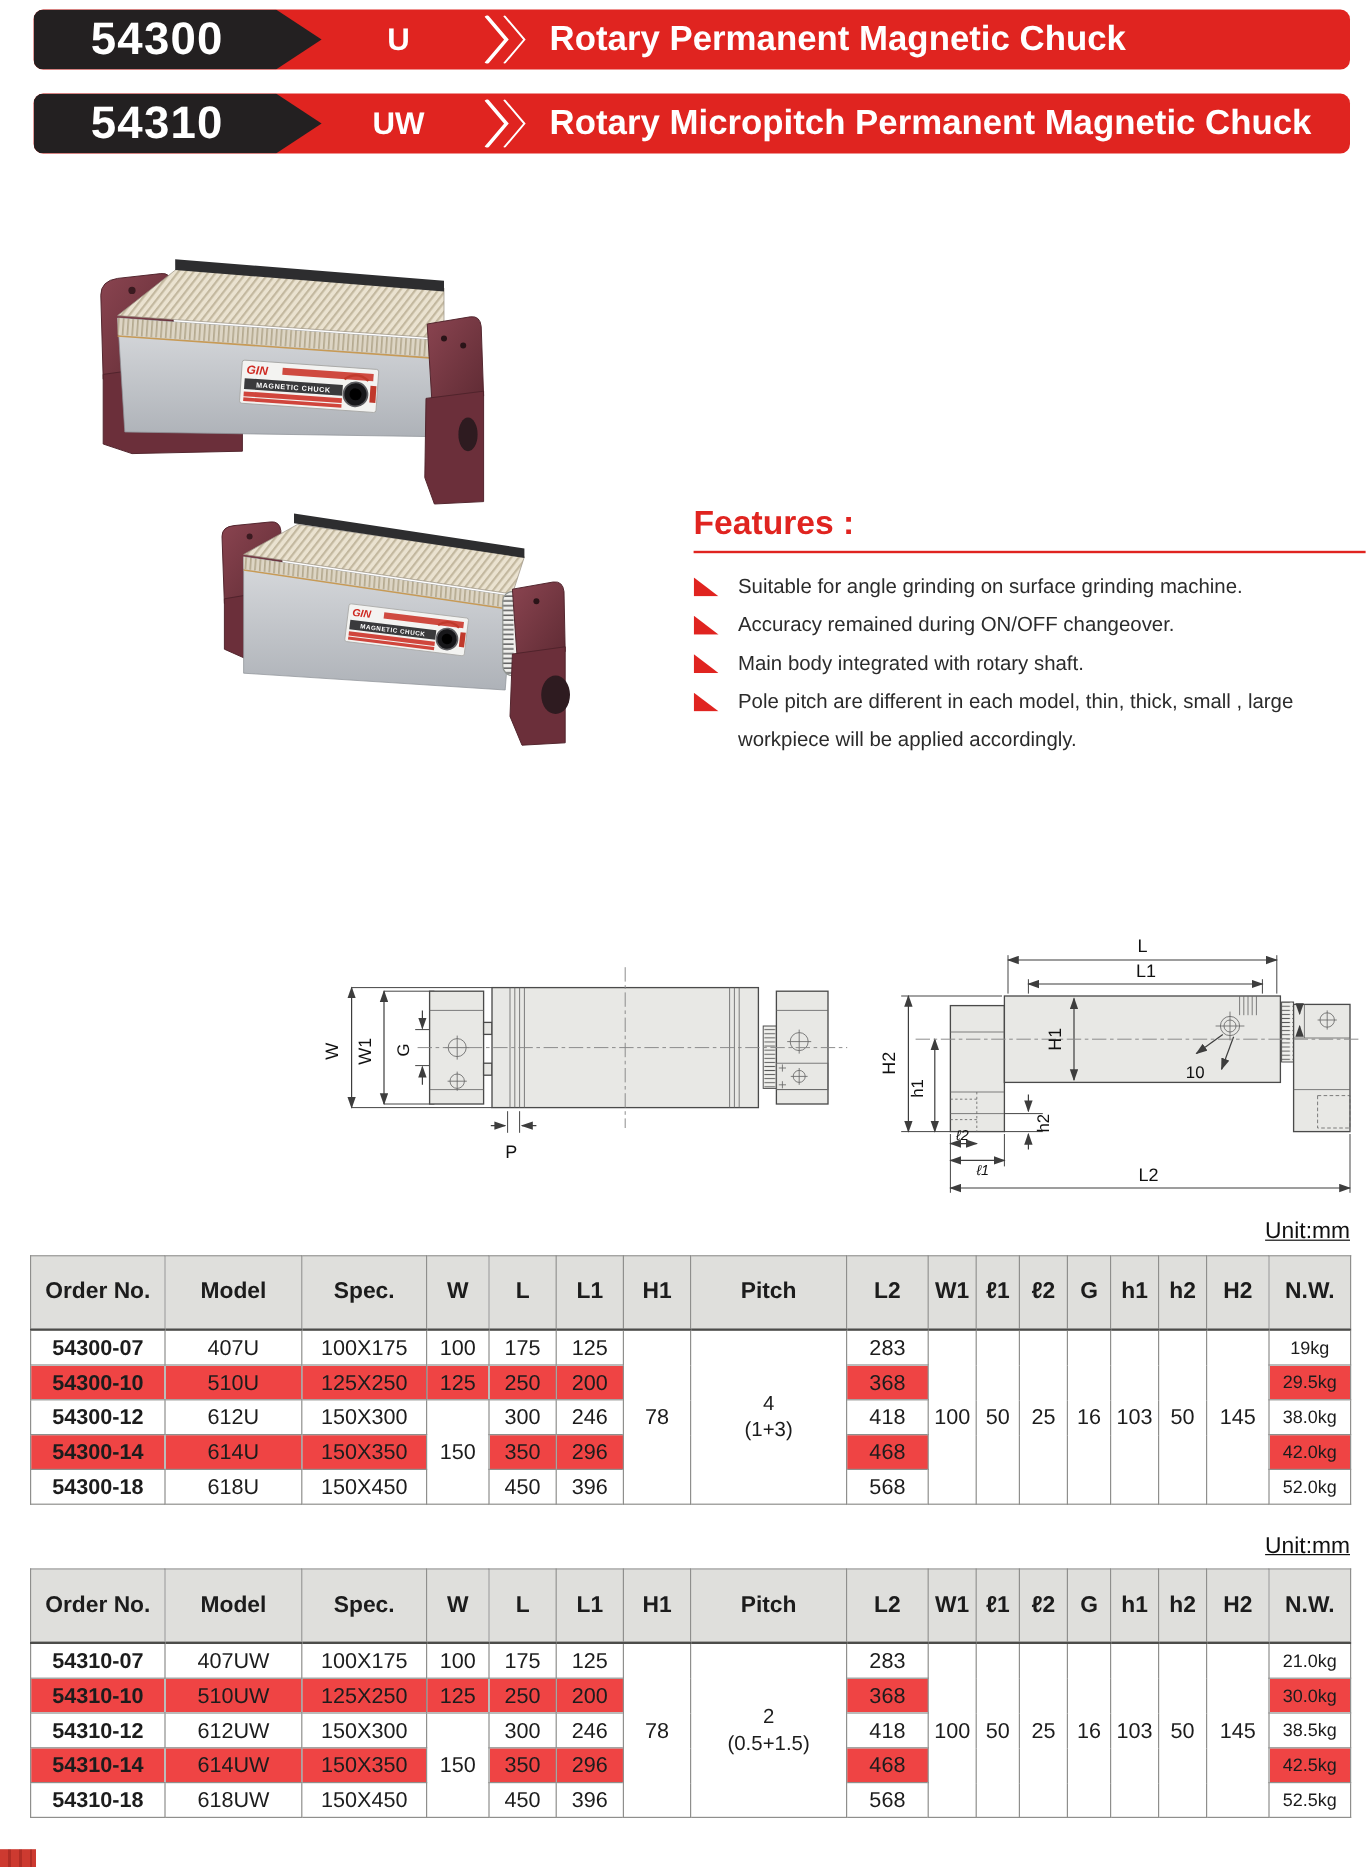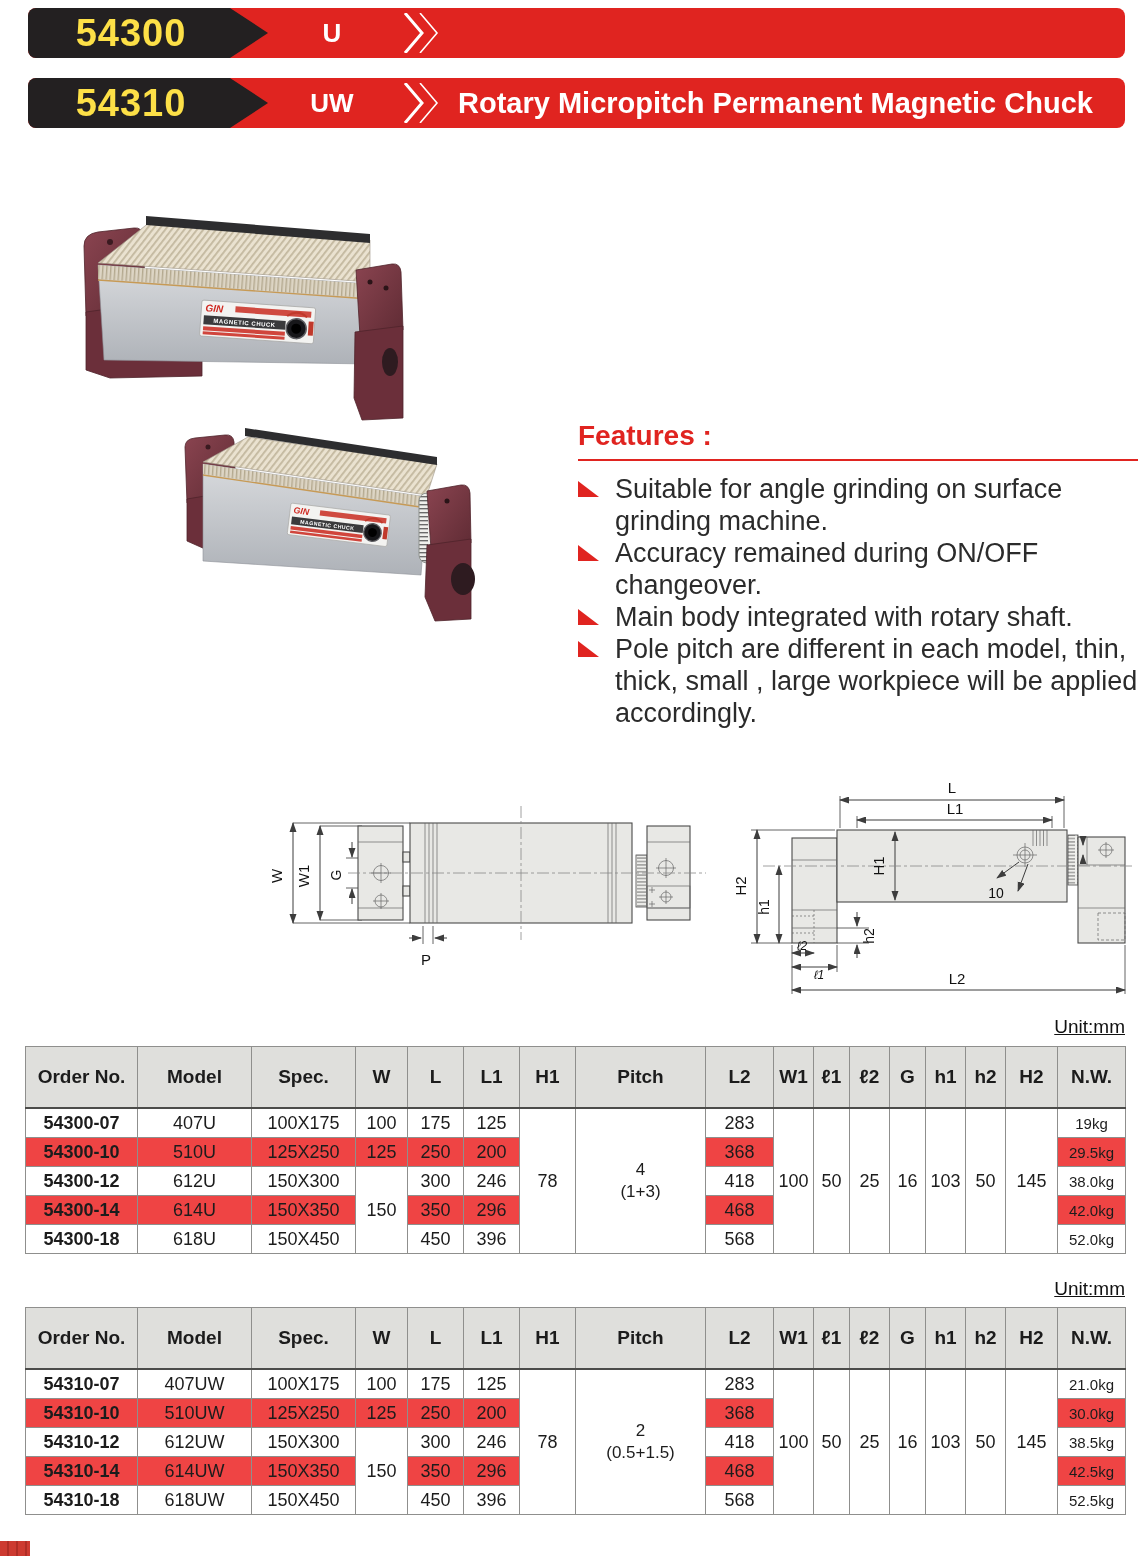--- a/index.html
+++ b/index.html
@@ -4,32 +4,32 @@
 <style>
   html,body{margin:0;padding:0;background:#ffffff;}
   .page{position:relative;width:1139px;height:1556px;background:#fff;overflow:hidden;
         font-family:"Liberation Sans",sans-serif;color:#1c1c1c;}
 
   
   .banner{position:absolute;left:28px;width:1097px;height:50px;background:#e02420;
           border-radius:8px;overflow:hidden;}
   .banner .tabsvg{position:absolute;left:0;top:0;}
   .banner .code{position:absolute;left:0;top:0;width:206px;text-align:center;line-height:50px;
-                color:#fde047;font-size:38px;font-weight:bold;letter-spacing:1px;}
+                color:#ffffff;font-size:38px;font-weight:bold;letter-spacing:1px;}
   .banner .suffix{position:absolute;left:244px;top:0;width:120px;text-align:center;line-height:50px;
                   color:#fff;font-size:26px;font-weight:bold;}
   .banner .chev{position:absolute;left:374px;top:5px;}
   .banner .btitle{position:absolute;left:430px;top:0;line-height:50px;color:#fff;
                   font-size:29px;font-weight:bold;white-space:nowrap;}
 
   
   .features{position:absolute;left:578px;top:420px;width:560px;}
   .features .ftitle{color:#e02420;font-size:28px;font-weight:bold;
                     border-bottom:2px solid #e02420;padding-bottom:7px;margin-bottom:12px;}
-  .feat-item{position:relative;padding-left:37px;font-size:27px;line-height:32px;color:#2b2b2b;}
+  .feat-item{position:relative;padding-left:37px;font-size:17px;line-height:32px;color:#2b2b2b;}
   .feat-item .tri{position:absolute;left:0;top:8px;width:21px;height:16px;background:#e02420;
                   clip-path:polygon(0 0,100% 100%,0 100%);}
 
   
   .unitlbl{position:absolute;left:25px;width:1100px;text-align:right;font-size:19px;color:#111;text-decoration:underline;}
   table.spec{position:absolute;left:25px;border-collapse:collapse;table-layout:fixed;width:1100px;
              border:1.5px solid #777775;}
   table.spec th,table.spec td{border:1px solid #8f8f8d;text-align:center;padding:0;overflow:hidden;}
   table.spec thead th{background:#dfdfdc;height:60px;font-size:19px;font-weight:bold;
                       border-bottom:2.5px solid #4c4c4a;}
@@ -53,20 +53,21 @@
   <div class="banner" style="top:8px">
     <svg class="tabsvg" width="245" height="50">
       <polygon points="0,0 202,0 240,25 202,50 0,50" fill="#232021"></polygon>
     </svg>
     <div class="code">54300</div>
     <div class="suffix">U</div>
     <svg class="chev" width="44" height="40">
       <polyline points="3,0 20,20 3,40" fill="none" stroke="#fff" stroke-width="3"></polyline>
       <polyline points="18,0 35,20 18,40" fill="none" stroke="#fff" stroke-width="1.6"></polyline>
     </svg>
+    <div class="btitle">Rotary Permanent Magnetic Chuck</div>
   </div>
 
   <div class="banner" style="top:78px">
     <svg class="tabsvg" width="245" height="50">
       <polygon points="0,0 202,0 240,25 202,50 0,50" fill="#232021"></polygon>
     </svg>
     <div class="code">54310</div>
     <div class="suffix">UW</div>
     <svg class="chev" width="44" height="40">
       <polyline points="3,0 20,20 3,40" fill="none" stroke="#fff" stroke-width="3"></polyline>

